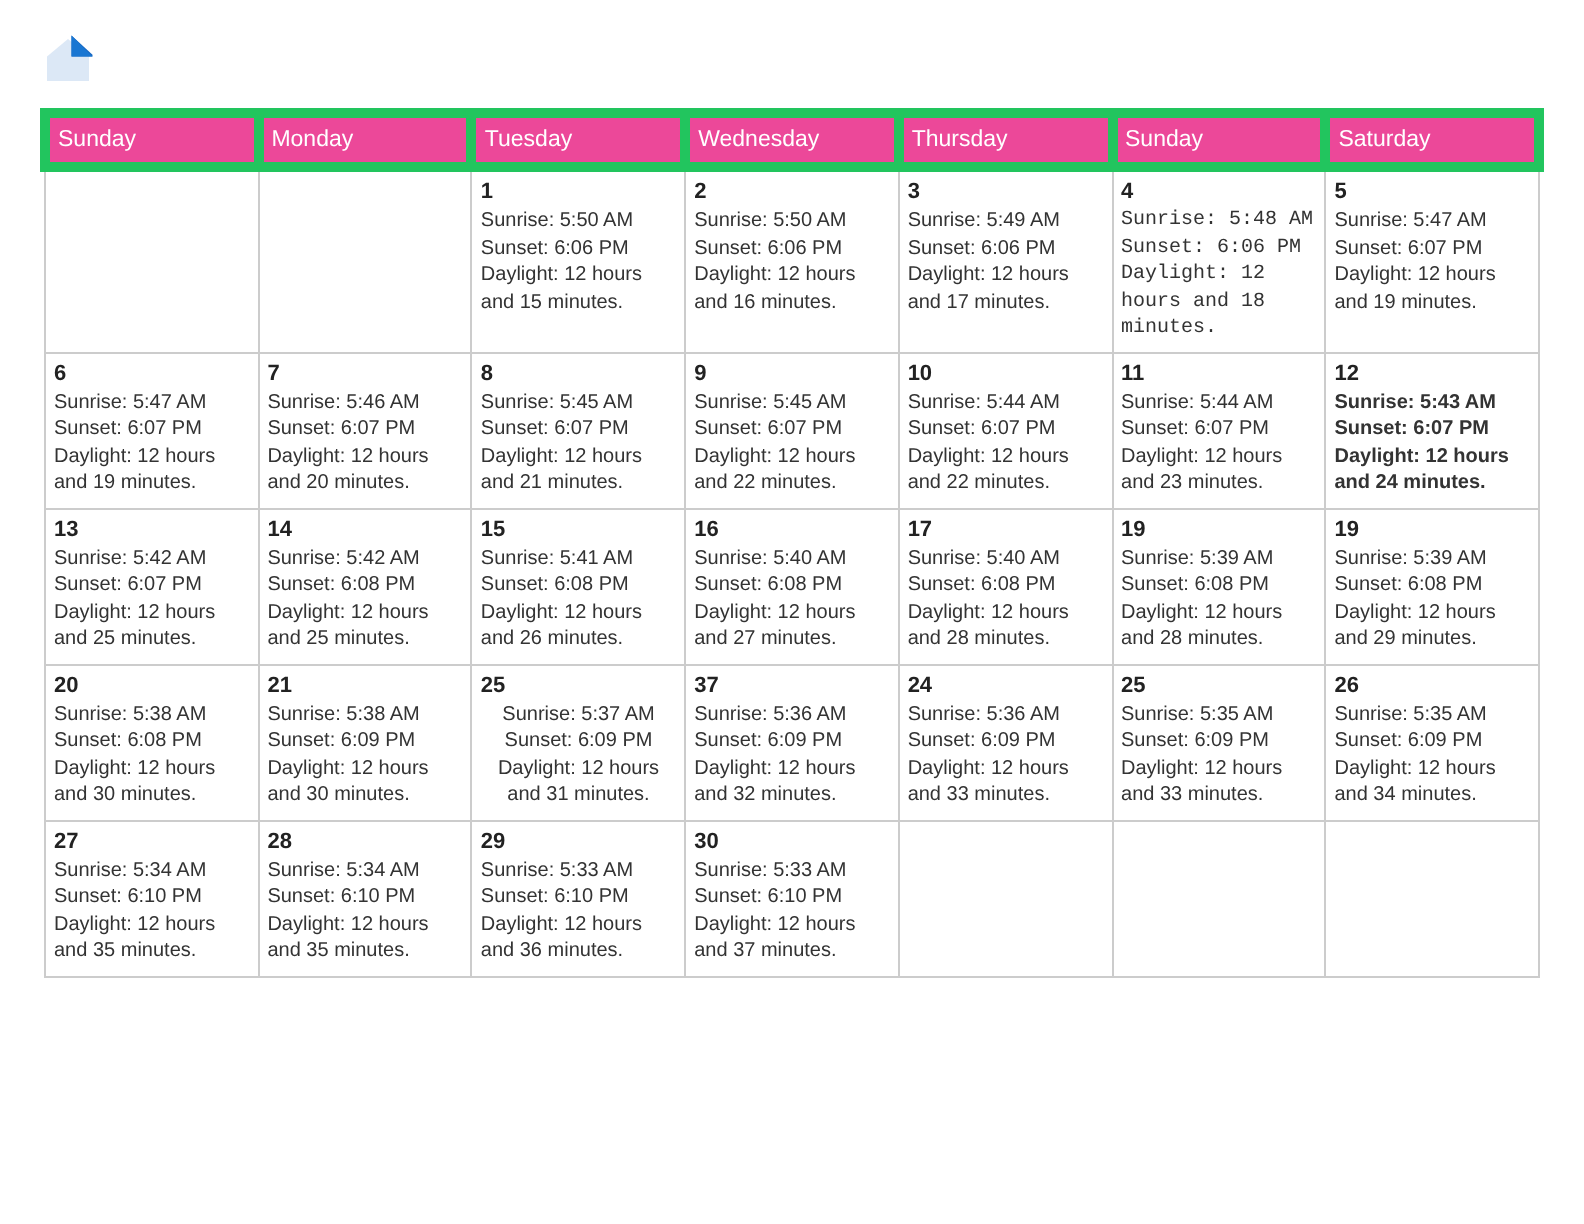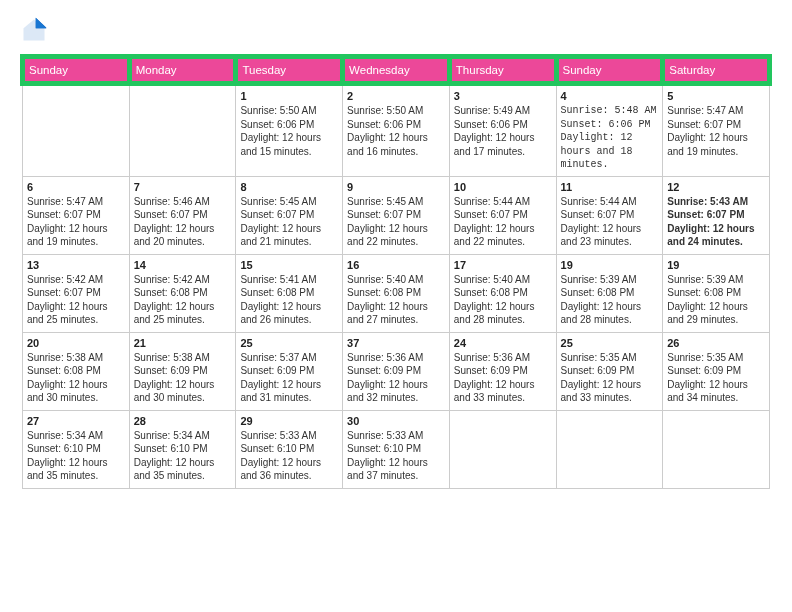--- a/index.html
+++ b/index.html
@@ -257,21 +257,21 @@
 Daylight: 12 hours and 30 minutes.</div>
           </td>
           <td>
             <span class="day-num">21</span>
             <div class="day-info" style="white-space: pre-line;">Sunrise: 5:38 AM
 Sunset: 6:09 PM
 Daylight: 12 hours and 30 minutes.</div>
           </td>
           <td>
             <span class="day-num">25</span>
-            <div class="day-info" style="white-space: pre-line;">Sunrise: 5:37 AM
+            <div class="day-info" style="white-space: pre-line; text-align: center;">Sunrise: 5:37 AM
 Sunset: 6:09 PM
 Daylight: 12 hours and 31 minutes.</div>
           </td>
           <td>
             <span class="day-num">37</span>
             <div class="day-info" style="white-space: pre-line;">Sunrise: 5:36 AM
 Sunset: 6:09 PM
 Daylight: 12 hours and 32 minutes.</div>
           </td>
           <td>

